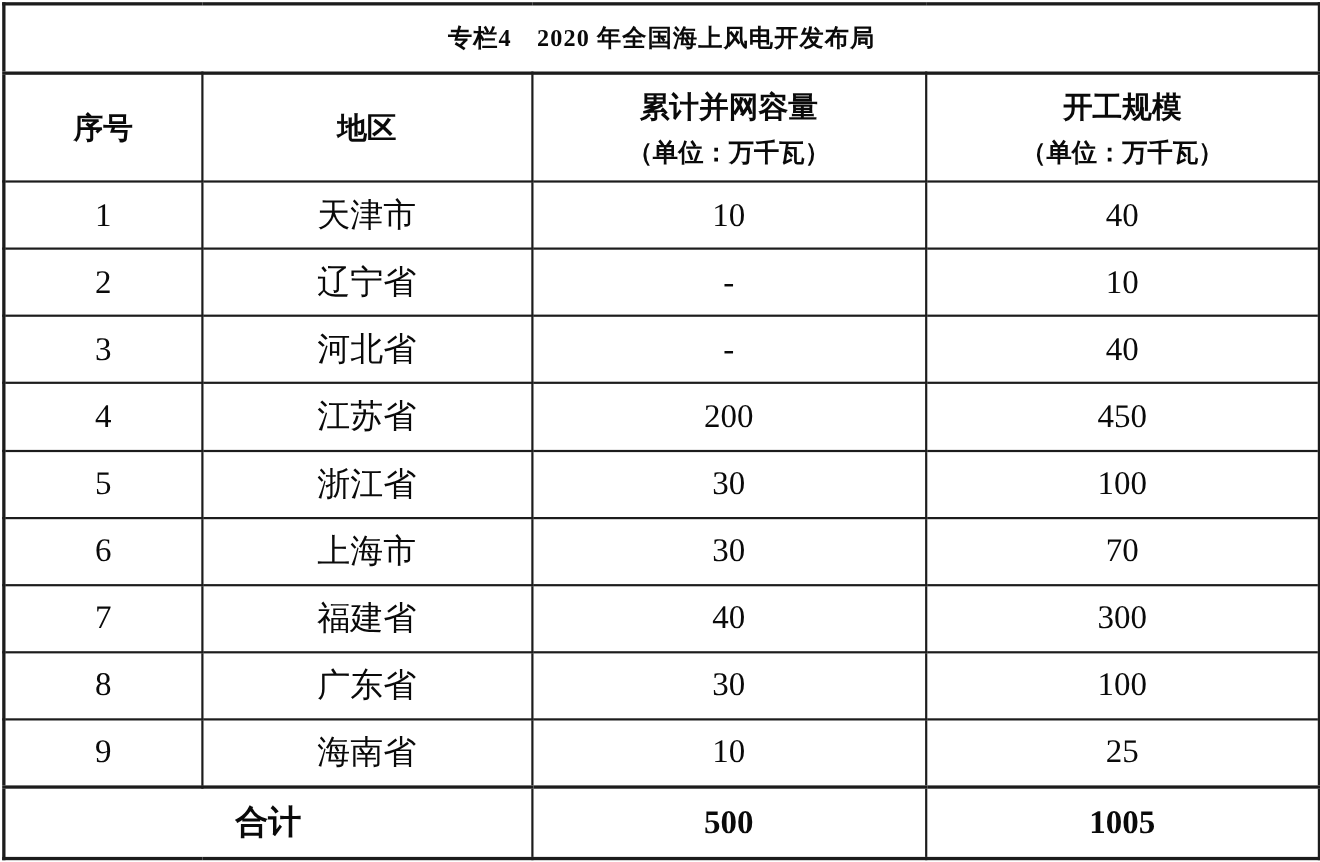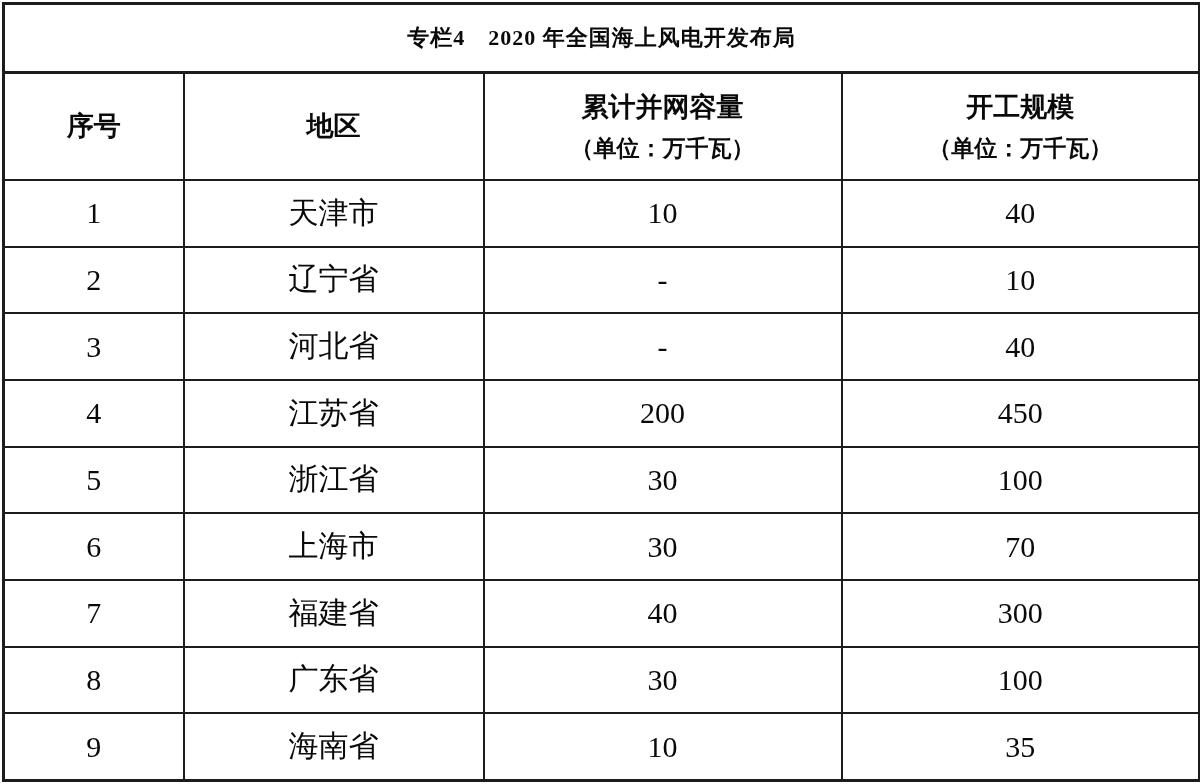--- a/index.html
+++ b/index.html
@@ -144,18 +144,23 @@
     <tr class="data-row">
       <td>8</td>
       <td>广东省</td>
       <td>30</td>
       <td>100</td>
     </tr>
     <tr class="data-row">
       <td>9</td>
       <td>海南省</td>
       <td>10</td>
-      <td>35</td>
+      <td>25</td>
     </tr>
 
+    <tr class="total-row">
+      <td colspan="2">合计</td>
+      <td>500</td>
+      <td>1005</td>
+    </tr>
   </tbody>
     </table>
 </div>
 
 </body></html>

